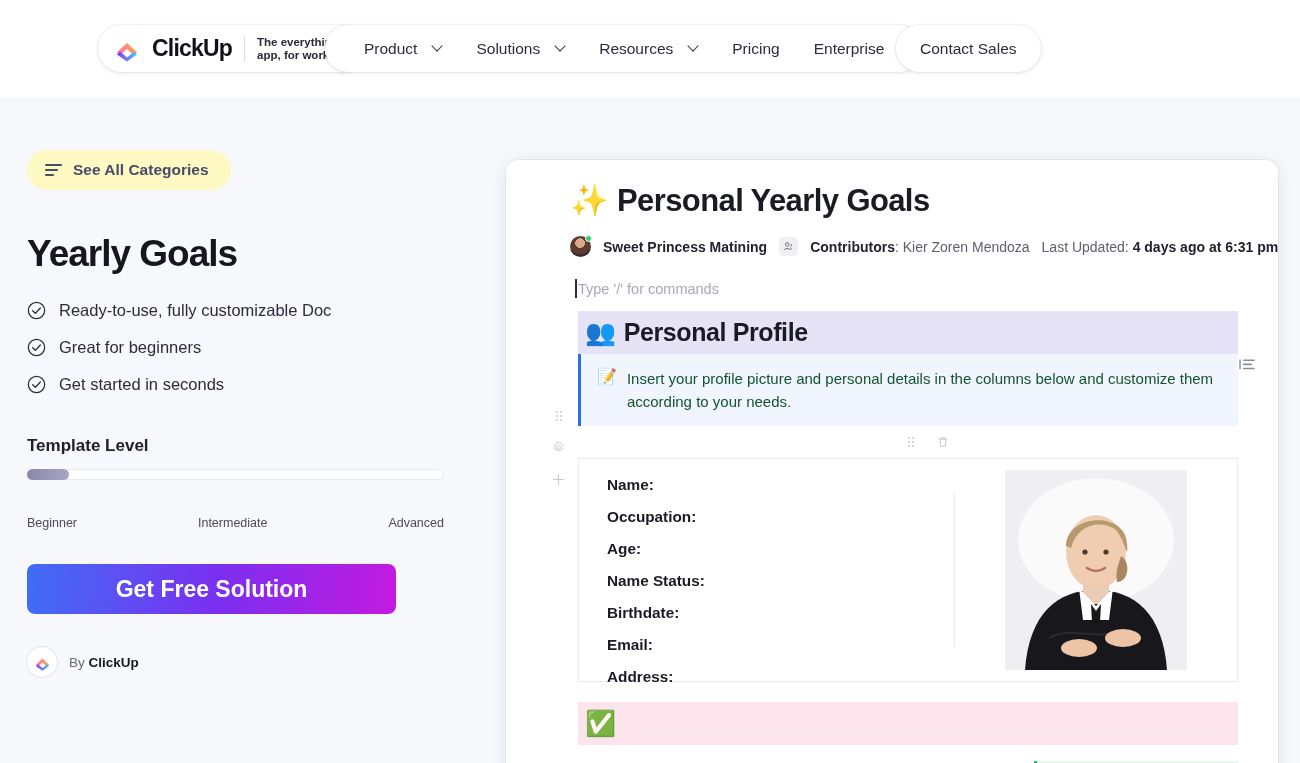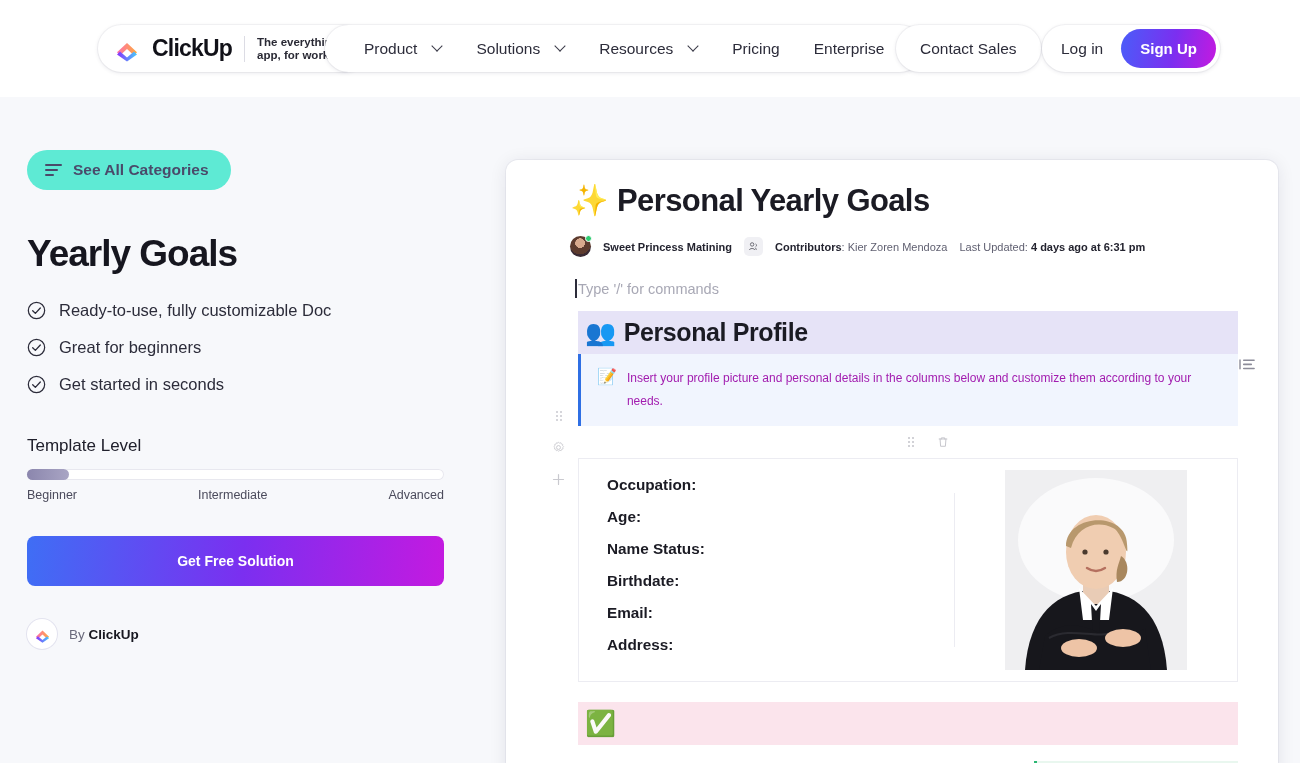--- a/index.html
+++ b/index.html
@@ -59,21 +59,21 @@
     background: linear-gradient(100deg, #4a5df9 0%, #7b2ff0 55%, #c41ae0 100%);
     color: #fff; font-size: 15px; font-weight: bold;
     font-family: "Liberation Sans", sans-serif;
   }
 
   
   .left { position: absolute; left: 27px; top: 150px; width: 418px; }
 
   .cat-btn {
     display: inline-flex; align-items: center; gap: 11px;
-    background: #5eead4; border: none; border-radius: 999px;
+    background: #fef9c3; border: none; border-radius: 999px;
     height: 40px; padding: 0 22px 0 18px; cursor: pointer;
     font-family: "Liberation Sans", sans-serif;
   }
   .cat-btn .lbl { font-size: 15.5px; font-weight: bold; color: #4a4a6a; }
   .burger { width: 17px; height: 12px; position: relative; }
   .burger i {
     position: absolute; left: 0; height: 1.8px; background: #4a4a6a; border-radius: 2px;
   }
   .burger i:nth-child(1){ top:0; width:17px; }
   .burger i:nth-child(2){ top:5px; width:13px; }
@@ -82,41 +82,41 @@
   .page-title {
     margin-top: 43px; font-size: 37px; font-weight: bold;
     color: #16161f; letter-spacing: -1px;
   }
 
   .bullets { margin-top: 26px; }
   .bullet { display: flex; align-items: center; gap: 13px; margin-bottom: 18px; }
   .bullet .txt { font-size: 16.5px; color: #2c2c3a; }
   .check { width: 19px; height: 19px; flex: 0 0 19px; }
 
-  .lvl-title { margin-top: 42px; font-size: 17px; color: #20202c; }
+  .lvl-title { margin-top: 42px; font-size: 17px; color: #20202c; font-weight: bold; }
   .track {
     margin-top: 13px; width: 417px; height: 11px;
     background: #ffffff; border-radius: 999px;
     box-shadow: inset 0 0 0 1px #e8e8ef;
     position: relative;
   }
   .fill {
     position: absolute; left: 0; top: 0; height: 11px; width: 43px;
     border-radius: 999px;
     background: linear-gradient(90deg,#8b86ad 0%, #a9a5c4 100%);
     cursor: pointer;
   }
   .lvl-labels {
     display: flex; justify-content: space-between; margin-top: 8px; width: 417px;
   }
-  .lvl-labels span { font-size: 12.5px; color: #4b4b5c; }
+  .lvl-labels span { font-size: 12.5px; color: #4b4b5c; margin-top: 28px; }
 
   .cta {
-    margin-top: 34px; width: 417px; height: 50px; border: none; cursor: pointer;
-    border-radius: 8px; color: #fff; font-size: 14px; font-weight: bold;
+    margin-top: 34px; width: 369px; height: 50px; border: none; cursor: pointer;
+    border-radius: 8px; color: #fff; font-size: 23px; font-weight: bold;
     font-family: "Liberation Sans", sans-serif;
     background: linear-gradient(95deg, #3f6ef5 0%, #7b2ff0 52%, #c41ae0 100%);
   }
 
   .byline { margin-top: 33px; display: flex; align-items: center; gap: 12px; }
   .by-badge {
     width: 30px; height: 30px; border-radius: 50%;
     background: #fff; box-shadow: 0 0 0 1px #e3e3ef;
     display: flex; align-items: center; justify-content: center;
   }
@@ -130,21 +130,21 @@
     border-radius: 12px 12px 0 0;
     box-shadow: 0 2px 18px rgba(25,25,60,.09), 0 0 0 1px rgba(25,25,60,.045);
     overflow: hidden;
   }
   .doc-title {
     margin: 22px 0 0 64px; font-size: 31px; font-weight: bold;
     color: #1b1b24; letter-spacing: -.6px; display: flex; align-items: center; gap: 9px;
   }
   .doc-meta {
     margin: 17px 0 0 64px; display: flex; align-items: center; gap: 12px;
-    font-size: 11px; color: #5f5f70; white-space: nowrap;
+    font-size: 14px; color: #5f5f70; white-space: nowrap;
   }
   .avatar {
     width: 21px; height: 21px; border-radius: 50%; position: relative; flex: 0 0 21px;
     background: radial-gradient(circle at 48% 34%, #d8a98d 0 27%, #5d3b2e 28% 62%, #3a2a33 63% 100%);
   }
   .avatar .dot {
     position: absolute; right: -1px; top: -1px; width: 7px; height: 7px;
     border-radius: 50%; background: #2ecc71; border: 1.3px solid #fff;
   }
   .meta-name { font-weight: bold; color: #23232f; }
@@ -169,21 +169,21 @@
     font-size: 25px; font-weight: bold; color: #1b1b24; letter-spacing: -.4px;
   }
   .band-profile { background: #e6e3f7; }
   .band-smart { background: #fbe4ec; margin-top: 20px; }
 
   .callout {
     margin: 0 0 0 72px; width: 660px; background: #f1f5fe;
     border-left: 3.5px solid #2f6fe4; padding: 13px 18px 13px 16px;
     display: flex; gap: 10px;
   }
-  .callout .ctxt { font-size: 12px; line-height: 23px; color: #a21caf; }
+  .callout .ctxt { font-size: 15px; line-height: 23px; color: #14532d; }
 
   .rowtools {
     display: flex; justify-content: center; gap: 22px; margin-top: 8px;
     padding-left: 72px;
   }
   .rowtools .t { opacity: .45; cursor: pointer; }
 
   .gutter {
     position: absolute; left: 552px; top: 408px;
     display: flex; flex-direction: column; align-items: center; gap: 14px; opacity: .4;
@@ -266,24 +266,20 @@
       <span>Enterprise</span>
     </div>
   </div>
 
   <div class="nav-pill sales-pill">
     <div class="menu-item">
       <span>Contact Sales</span>
     </div>
   </div>
 
-  <div class="nav-pill auth-pill">
-    <span class="login">Log in</span>
-    <button class="signup-btn">Sign Up</button>
-  </div>
 </div>
 
 <div class="left">
 
   <button class="cat-btn">
     <span class="burger">
         <i></i>
         <i></i>
         <i></i>
       </span>
@@ -410,20 +406,21 @@
     </span>
     <span class="t">
       <svg viewBox="0 0 14 14" width="12" height="12">
           <path d="M2.5 3.5 H11.5 M5 3.5 V2.2 H9 V3.5 M3.6 3.5 L4.2 12 H9.8 L10.4 3.5" fill="none" stroke="#7a7a88" stroke-width="1.1" stroke-linecap="round" stroke-linejoin="round"></path>
         </svg>
     </span>
   </div>
 
   <div class="profile-box">
     <div class="fields">
+      <div>Name:</div>
       <div>Occupation:</div>
       <div>Age:</div>
       <div>Name Status:</div>
       <div>Birthdate:</div>
       <div>Email:</div>
       <div>Address:</div>
     </div>
     <div class="vdiv"></div>
     <div class="photo-cell">
       <div class="photo">

